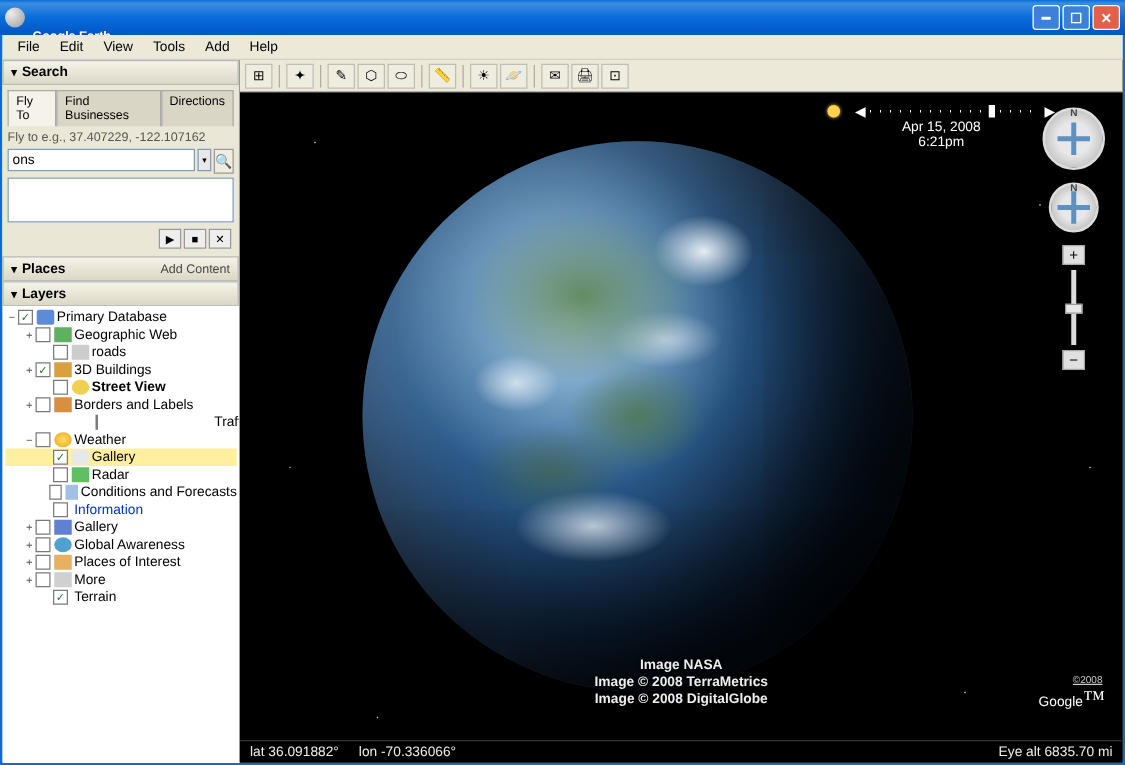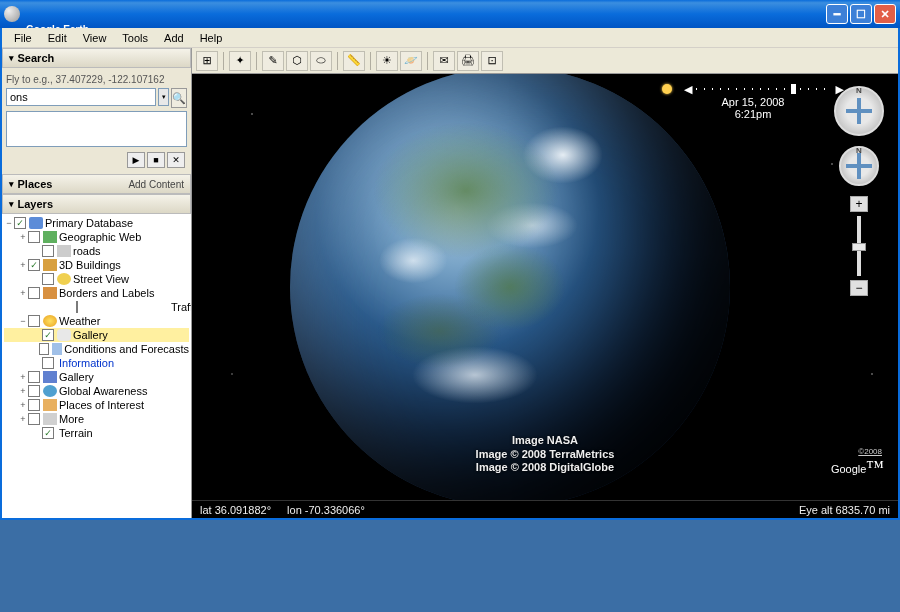--- a/index.html
+++ b/index.html
@@ -4,21 +4,21 @@
 <style>
 * { margin: 0; padding: 0; box-sizing: border-box; font-family: Tahoma, Arial, sans-serif; font-size: 11px; }
 body { width: 900px; height: 612px; overflow: hidden; background: #3b6ea5; }
 .titlebar { height: 28px; background: linear-gradient(#0a6cdb, #3b8edf 10%, #0a6cdb 50%, #0055c4); display: flex; align-items: center; padding: 0 4px; color: #fff; }
 .titlebar-icon { width: 16px; height: 16px; background: radial-gradient(circle at 30% 30%, #eee, #999); border-radius: 50%; margin-right: 6px; }
 .titlebar-text { flex: 1; font-weight: bold; font-size: 10px; margin-top: 30px; }
 .win-btn { width: 22px; height: 20px; margin-left: 2px; border: 1px solid #fff; border-radius: 3px; display: flex; align-items: center; justify-content: center; cursor: pointer; font-weight: bold; }
 .win-min { background: #3d80d7; }
 .win-max { background: #3d80d7; }
 .win-close { background: #e25f48; }
-.app-body { height: 492px; background: #ece9d8; border: 2px solid #0a6cdb; border-top: none; display: flex; flex-direction: column; }
+.app-body { height: 584px; background: #ece9d8; border: 2px solid #0a6cdb; border-top: none; display: flex; flex-direction: column; }
 .menubar { height: 20px; background: #ece9d8; display: flex; align-items: center; padding: 0 4px; border-bottom: 1px solid #d4d0c8; }
 .menu-item { padding: 2px 8px; cursor: pointer; }
 .main-area { flex: 1; display: flex; min-height: 0; }
 .sidebar { width: 190px; background: #ece9d8; display: flex; flex-direction: column; border-right: 1px solid #999; }
 .panel-header { background: linear-gradient(#f5f3e9, #dcd8c6); padding: 3px 6px; border: 1px solid #bbb; font-weight: bold; display: flex; align-items: center; cursor: pointer; }
 .panel-header::before { content: "▾"; font-size: 9px; margin-right: 4px; }
 .panel-header .hdr-right { margin-left: auto; font-weight: normal; font-size: 10px; color: #444; cursor: pointer; }
 .search-body { padding: 4px; background: #ebe7d6; }
 .tab-row { display: flex; margin-bottom: 4px; }
 .tab { padding: 3px 6px; background: #dad6c5; border: 1px solid #aaa; border-bottom: none; cursor: pointer; font-size: 10px; }
@@ -105,20 +105,25 @@
     <span class="menu-item">Add</span>
     <span class="menu-item">Help</span>
   </div>
 
   <div class="main-area">
     <div class="sidebar">
       <div class="panel-header">
           <span>Search</span>
         </div>
       <div class="search-body">
+        <div class="tab-row">
+          <div class="tab active">Fly To</div>
+          <div class="tab">Find Businesses</div>
+          <div class="tab">Directions</div>
+        </div>
         <div class="flyto-label">Fly to e.g., 37.407229, -122.107162</div>
         <div class="input-row">
           <input class="search-input" value="ons" style="">
           <div class="dropdown-btn">▾</div>
           <div class="search-btn">🔍</div>
         </div>
         <div class="results-box"></div>
         <div class="play-row">
           <div class="small-btn">▶</div>
           <div class="small-btn">■</div>
@@ -152,21 +157,21 @@
             <span class="chk"></span>
             <span class="ico ico-road"></span>
             <span>roads</span>
           </div>
           <div class="tree-row" style="padding-left: 14px;">
             <span class="expander">+</span>
             <span class="chk">✓</span>
             <span class="ico ico-3d"></span>
             <span>3D Buildings</span>
           </div>
-          <div class="tree-row" style="padding-left: 28px;">
+          <div class="tree-row" style="padding-left: 28px; font-weight: bold;">
             <span class="expander"></span>
             <span class="chk"></span>
             <span class="ico ico-sv"></span>
             <span>Street View</span>
           </div>
           <div class="tree-row" style="padding-left: 14px;">
             <span class="expander">+</span>
             <span class="chk"></span>
             <span class="ico ico-border"></span>
             <span>Borders and Labels</span>
@@ -181,20 +186,26 @@
             <span class="expander">−</span>
             <span class="chk"></span>
             <span class="ico ico-weather"></span>
             <span>Weather</span>
           </div>
           <div class="tree-row sel" style="padding-left: 28px;">
             <span class="expander"></span>
             <span class="chk">✓</span>
             <span class="ico ico-cloud"></span>
             <span>Gallery</span>
+          </div>
+          <div class="tree-row" style="padding-left: 28px;">
+            <span class="expander"></span>
+            <span class="chk"></span>
+            <span class="ico ico-radar"></span>
+            <span>Radar</span>
           </div>
           <div class="tree-row" style="padding-left: 28px;">
             <span class="expander"></span>
             <span class="chk"></span>
             <span class="ico ico-cond"></span>
             <span>Conditions and Forecasts</span>
           </div>
           <div class="tree-row" style="padding-left: 28px;">
             <span class="expander"></span>
             <span class="chk"></span>

